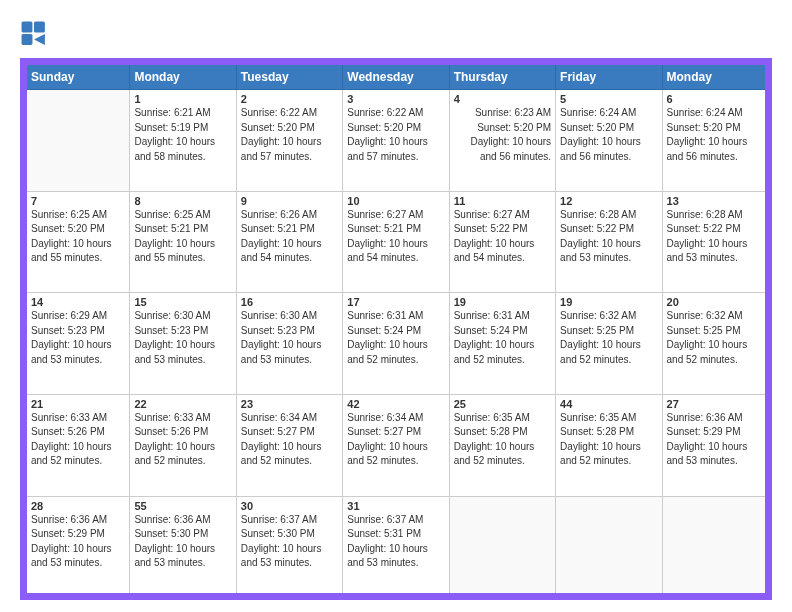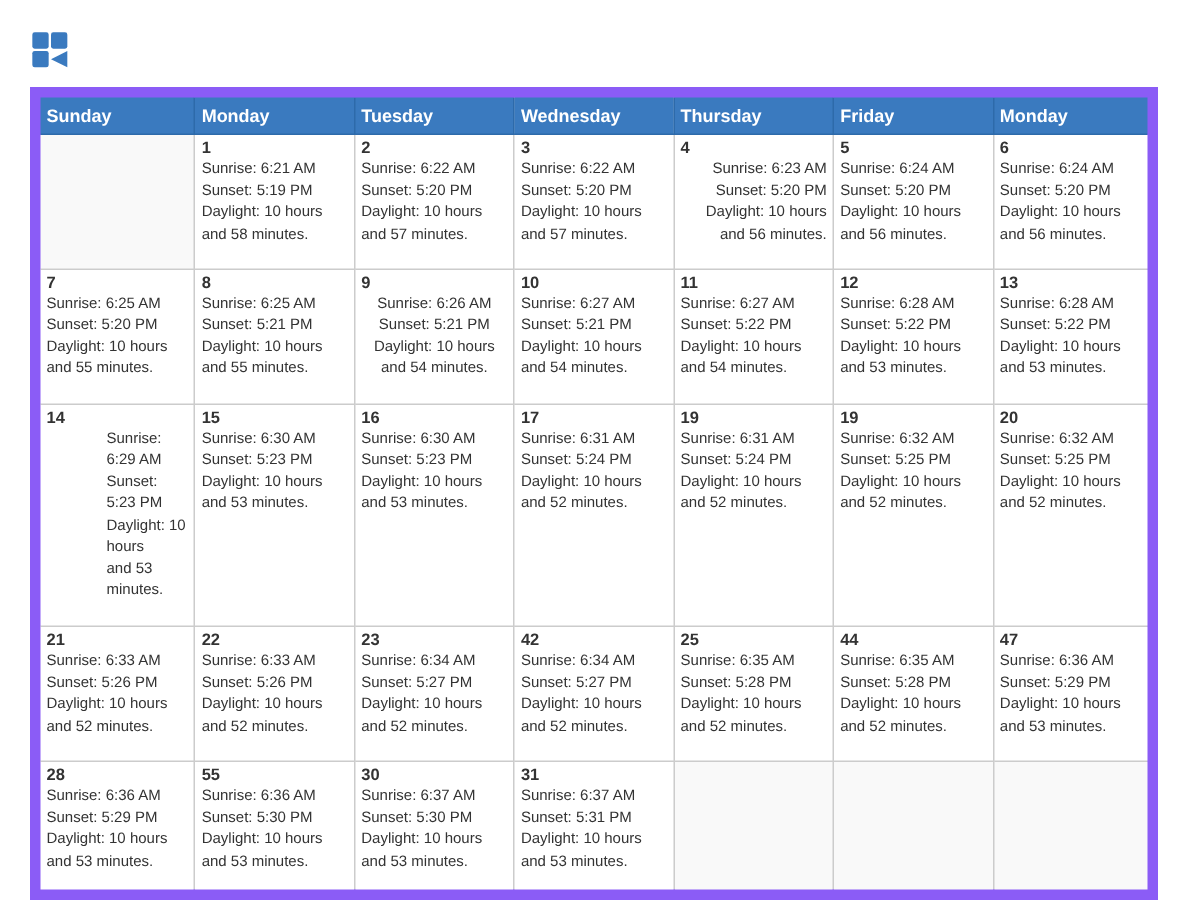--- a/index.html
+++ b/index.html
@@ -182,21 +182,21 @@
           </td>
           <td>
             <span class="day-num">8</span>
             <div class="day-info" style="white-space: pre-line;">Sunrise: 6:25 AM
 Sunset: 5:21 PM
 Daylight: 10 hours
 and 55 minutes.</div>
           </td>
           <td>
             <span class="day-num">9</span>
-            <div class="day-info" style="white-space: pre-line; text-align: center;">Sunrise: 6:26 AM
+            <div class="day-info" style="white-space: pre-line;">Sunrise: 6:26 AM
 Sunset: 5:21 PM
 Daylight: 10 hours
 and 54 minutes.</div>
           </td>
           <td>
             <span class="day-num">10</span>
             <div class="day-info" style="white-space: pre-line;">Sunrise: 6:27 AM
 Sunset: 5:21 PM
 Daylight: 10 hours
 and 54 minutes.</div>
@@ -219,21 +219,21 @@
             <span class="day-num">13</span>
             <div class="day-info" style="white-space: pre-line;">Sunrise: 6:28 AM
 Sunset: 5:22 PM
 Daylight: 10 hours
 and 53 minutes.</div>
           </td>
         </tr>
         <tr>
           <td>
             <span class="day-num">14</span>
-            <div class="day-info" style="white-space: pre-line; margin-left: 40px;">Sunrise: 6:29 AM
+            <div class="day-info" style="white-space: pre-line;">Sunrise: 6:29 AM
 Sunset: 5:23 PM
 Daylight: 10 hours
 and 53 minutes.</div>
           </td>
           <td>
             <span class="day-num">15</span>
             <div class="day-info" style="white-space: pre-line;">Sunrise: 6:30 AM
 Sunset: 5:23 PM
 Daylight: 10 hours
 and 53 minutes.</div>
@@ -311,21 +311,21 @@
 and 52 minutes.</div>
           </td>
           <td>
             <span class="day-num">44</span>
             <div class="day-info" style="white-space: pre-line;">Sunrise: 6:35 AM
 Sunset: 5:28 PM
 Daylight: 10 hours
 and 52 minutes.</div>
           </td>
           <td>
-            <span class="day-num">47</span>
+            <span class="day-num">27</span>
             <div class="day-info" style="white-space: pre-line;">Sunrise: 6:36 AM
 Sunset: 5:29 PM
 Daylight: 10 hours
 and 53 minutes.</div>
           </td>
         </tr>
         <tr class="last-row">
           <td>
             <span class="day-num">28</span>
             <div class="day-info" style="white-space: pre-line;">Sunrise: 6:36 AM

